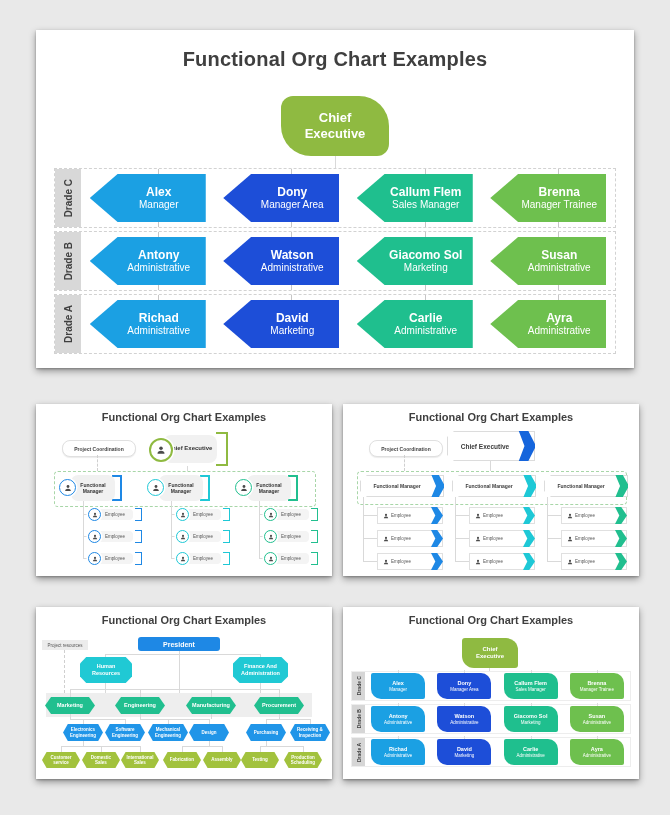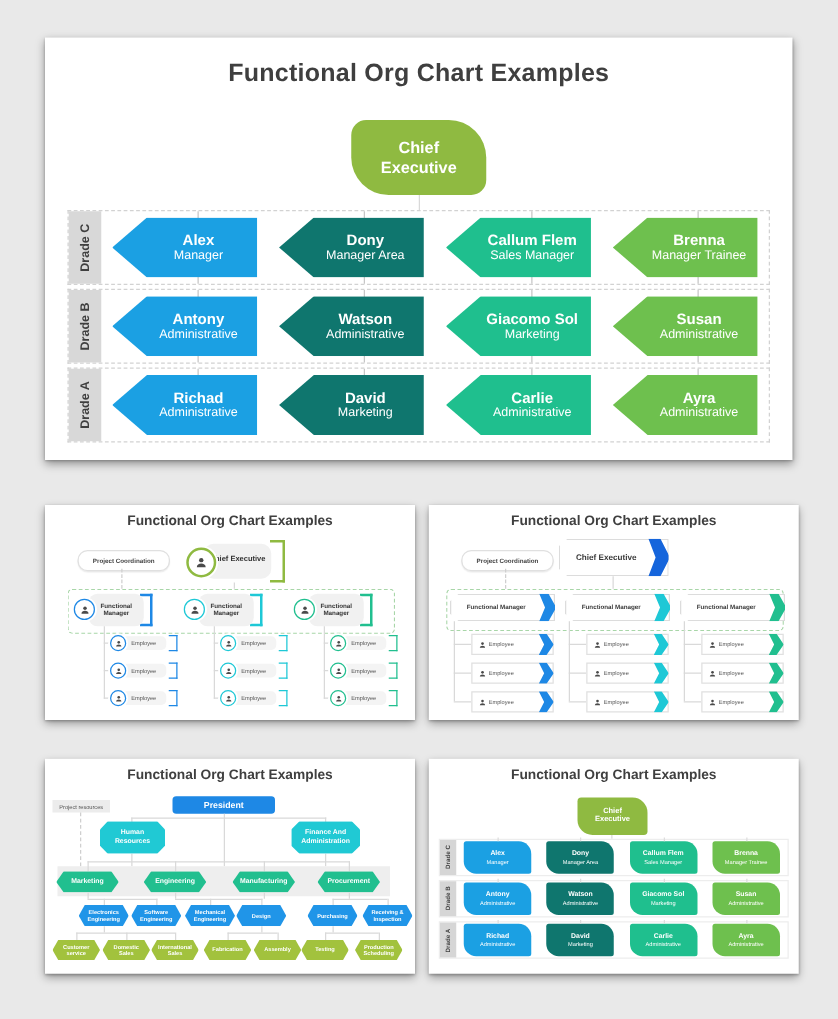--- a/index.html
+++ b/index.html
@@ -19,21 +19,21 @@
   .m-row{height:60px;margin-bottom:3px;border:1px dashed #d2d2d2;display:flex;box-sizing:border-box;}
   .m-lab{width:26px;background:#d8d8d8;display:flex;align-items:center;justify-content:center;}
   .m-lab span{writing-mode:vertical-rl;transform:rotate(180deg);font-size:10px;font-weight:bold;color:#3f3f3f;white-space:nowrap;}
   .m-cell{flex:1;position:relative;display:flex;align-items:center;justify-content:center;}
   .vstub{position:absolute;left:calc(50% + 10px);width:1px;background:#c6c6c6;}
   .vt{top:0;height:6px;} .vb{bottom:0;height:6px;}
   .m-shape{width:116px;height:48px;clip-path:polygon(0 50%,24% 0,100% 0,100% 100%,24% 100%);
     display:flex;flex-direction:column;align-items:center;justify-content:center;padding-left:22px;box-sizing:border-box;color:#fff;}
   .m-name{font-size:12px;font-weight:bold;line-height:1.2;}
   .m-role{font-size:10px;line-height:1.25;}
-  .c1{background:#1ba0e3;} .c2{background:#0f766e;} .c3{background:#1fbf8e;} .c4{background:#6ec04e;}
+  .c1{background:#1ba0e3;} .c2{background:#1d4ed8;} .c3{background:#1fbf8e;} .c4{background:#6ec04e;}
 
   
   .thumb{width:296px;height:172px;}
   .t-title{margin-top:7px;text-align:center;font-size:11px;font-weight:bold;color:#3f3f3f;}
   .pill{position:absolute;background:#fff;border:1px solid #e0e0e0;border-radius:8px;box-shadow:0 1px 1px rgba(0,0,0,.08);
     display:flex;align-items:center;justify-content:center;font-size:5px;font-weight:bold;color:#444;}
   .dashbox{position:absolute;border:1px dashed #a8d6a8;border-radius:4px;}
 
   
   .t1u{position:absolute;}

